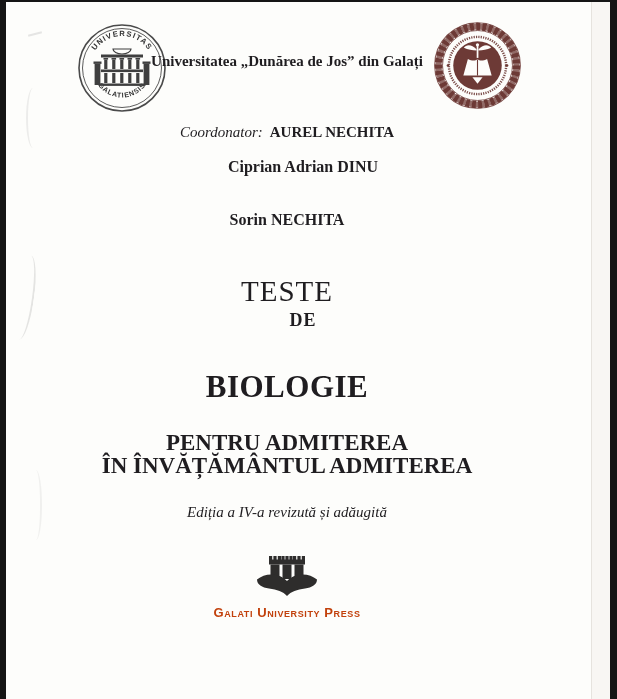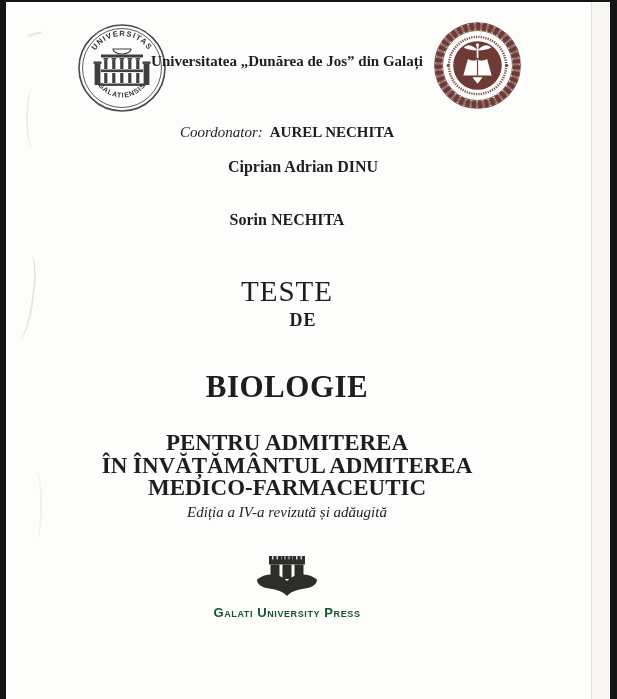--- a/index.html
+++ b/index.html
@@ -25,21 +25,21 @@
   .title1{top:276px;font-weight:normal;font-size:29px;line-height:30px;letter-spacing:1px;}
   .title2{top:310px;font-weight:bold;font-size:18px;line-height:20px;letter-spacing:1px;padding-left:16px;}
   .title3{top:330px;font-weight:bold;font-size:31px;line-height:33px;letter-spacing:0.5px;margin-top:40px;}
   .subtitle{top:388px;font-weight:bold;font-size:23px;line-height:22.5px;margin-top:44px;}
   .edition{top:503px;font-style:italic;font-size:15px;line-height:18px;}
   .seal{position:absolute;}
   .seal-left{left:77px;top:23px;width:90px;height:90px;}
   .seal-right{left:431px;top:19px;width:93px;height:93px;}
   .pub-logo{top:554px;}
   .pub-name{top:606px;font-family:"Liberation Sans", sans-serif;font-weight:bold;
-    font-variant:small-caps;font-size:13px;line-height:14px;letter-spacing:0.6px;color:#14532d;}
+    font-variant:small-caps;font-size:13px;line-height:14px;letter-spacing:0.6px;color:#c2410c;}
   .pub-year{top:618px;font-weight:bold;font-size:17px;line-height:19px;}
   .artifact{position:absolute;pointer-events:none;}
   .a1{left:16px;top:255px;width:16px;height:85px;border-right:2px solid #8f8f8f;border-radius:50%;opacity:.22;transform:rotate(8deg);}
   .a2{left:26px;top:88px;width:12px;height:60px;border-left:2px solid #9a9a9a;border-radius:50%;opacity:.16;}
   .a3{left:30px;top:470px;width:10px;height:70px;border-right:2px solid #9a9a9a;border-radius:50%;opacity:.12;}
   .a4{left:28px;top:33px;width:14px;height:2px;background:#a8a8a8;opacity:.28;transform:rotate(-14deg);}
 </style>
 </head>
 <body>
 
@@ -135,21 +135,20 @@
     </div>
     <div class="cline auth auth-row3">Sorin NECHITA</div>
 
     <div class="cline title1">TESTE</div>
     <div class="cline title2">DE</div>
     <div class="cline title3">BIOLOGIE</div>
 
     <div class="cline subtitle">
       <div>PENTRU ADMITEREA</div>
       <div>ÎN ÎNVĂȚĂMÂNTUL ADMITEREA</div>
-      <div>MEDICO-FARMACEUTIC</div>
     </div>
 
     <div class="cline edition">Ediția a IV-a revizută și adăugită</div>
 
     <div class="cline pub-logo">
       <svg width="64" height="52" viewBox="0 0 64 52">
         <g fill="#2e2d2c">
           <g>
             <rect x="14" y="2" width="3.2" height="4.5"></rect>
               <rect x="18.4" y="2" width="3.2" height="4.5"></rect>

